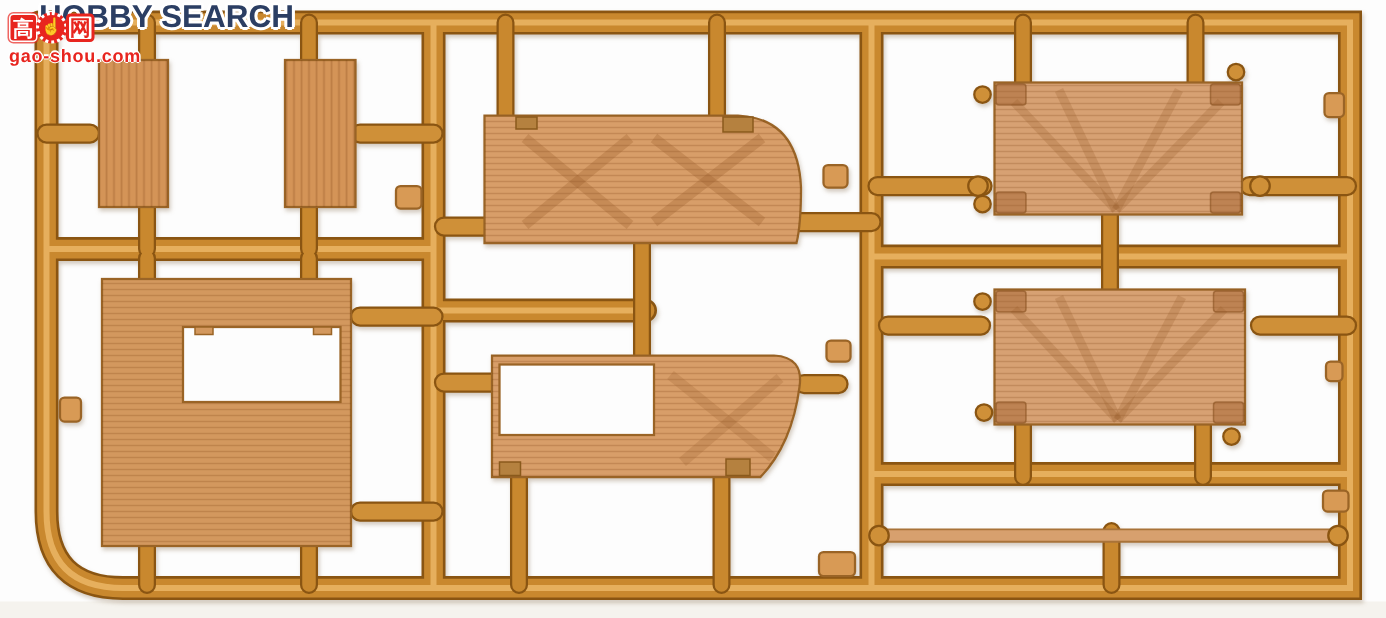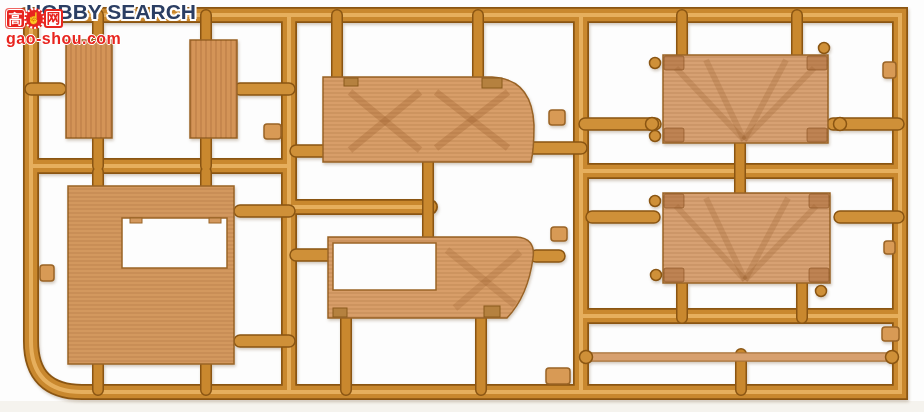--- a/index.html
+++ b/index.html
@@ -36,21 +36,21 @@
     box-shadow:0 0 0 1px rgba(232,37,31,.7);}
   .thumb-circle{
     width:21px;height:21px;margin:0 -1px;border-radius:50%;
     background:#e8251f;border:2px dotted #ffffff;box-sizing:border-box;
     color:#ffffff;font-size:11px;line-height:17px;text-align:center;
     font-weight:bold;
   }
   .cn-last{background:#ffffff;color:#e8251f;border:2px solid #e8251f;
     line-height:15px;}
   .site-url{
-    margin-top:1px;color:#e8251f;font-size:16px;font-weight:bold;
+    margin-top:1px;color:#e8251f;font-size:12px;font-weight:bold;
     letter-spacing:0.5px;white-space:nowrap;
     text-shadow:-1px 0 0 #fff,1px 0 0 #fff,0 -1px 0 #fff,0 1px 0 #fff;
     text-align:center;
   }
 </style>
 </head>
 <body>
 
 <div class="stage">
   <div class="photo-edge"></div>

